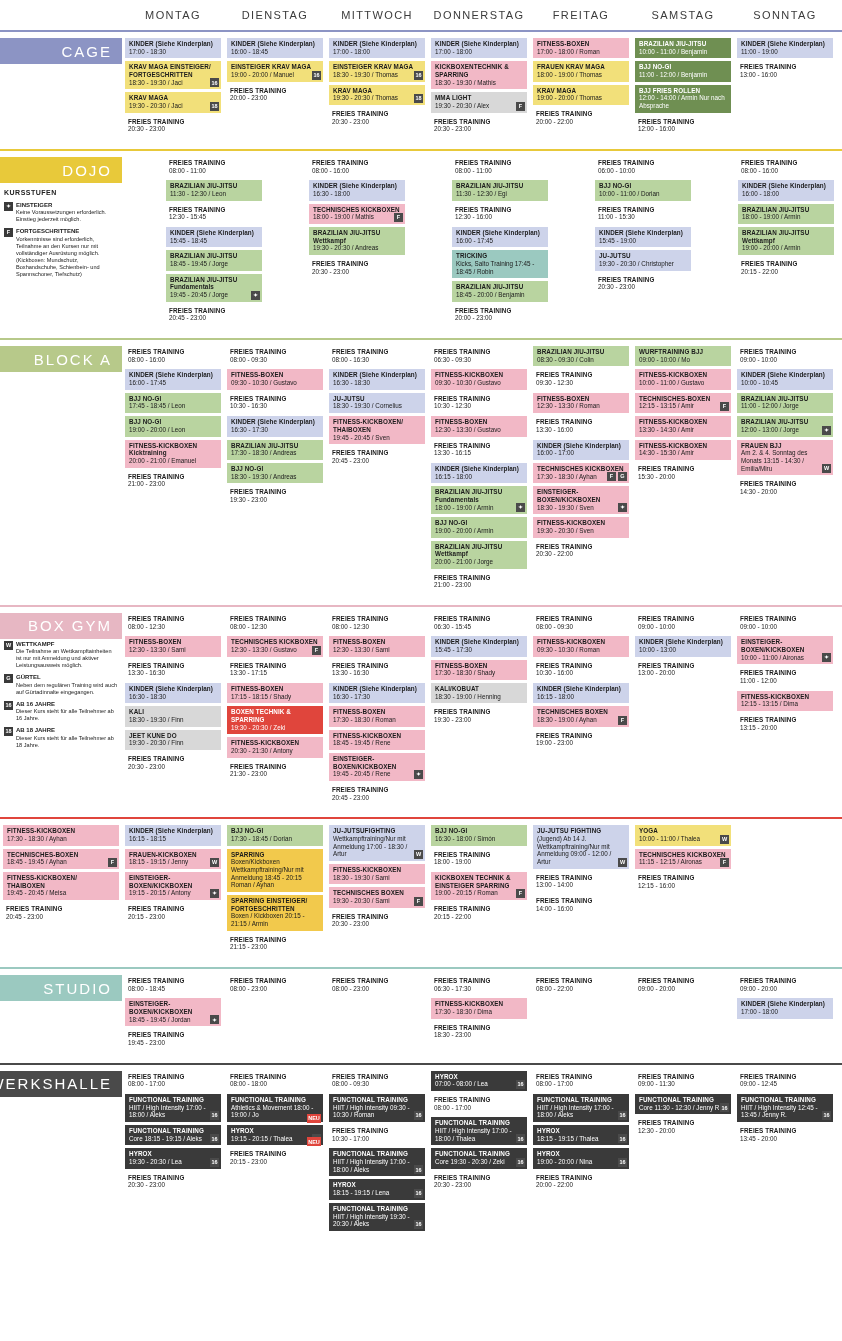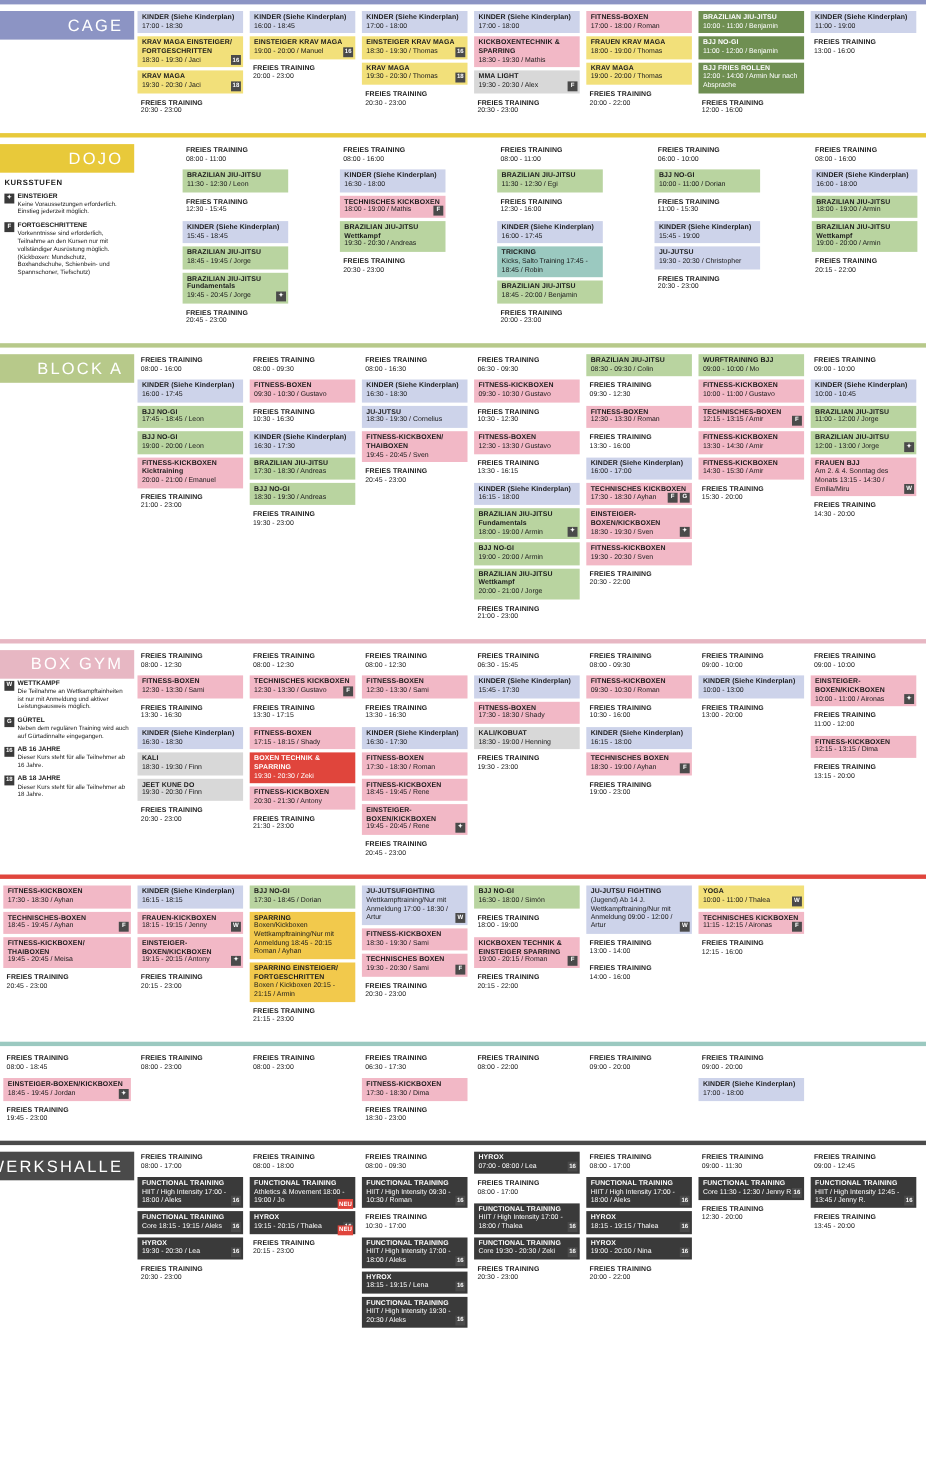--- a/index.html
+++ b/index.html
@@ -34,21 +34,21 @@
     height: 26px;
     display: flex;
     align-items: center;
     justify-content: flex-end;
     padding-right: 10px;
     color: #fff;
     font-size: 15px;
     letter-spacing: 2px;
   }
   .col { padding: 6px 3px 10px 3px; }
-  .sectionwrap { border-top: 4px solid #be185d; }
+  .sectionwrap { border-top: 2px solid #be185d; }
 
   .ev {
     margin-bottom: 3px;
     padding: 2px 4px 3px 4px;
     font-size: 6.3px;
     line-height: 1.22;
     color: #1a1a1a;
     position: relative;
     min-height: 17px;
   }
@@ -75,20 +75,30 @@
     font-size: 5.5px; display: flex; align-items: center; justify-content: center; font-weight: bold;
   }
   .legend b { font-size: 6px; }
 
   
 </style>
 </head>
 <body>
 
 <div class="page">
+  <div class="dayheader">
+    <div></div>
+    <div class="dh">MONTAG</div>
+    <div class="dh">DIENSTAG</div>
+    <div class="dh">MITTWOCH</div>
+    <div class="dh">DONNERSTAG</div>
+    <div class="dh">FREITAG</div>
+    <div class="dh">SAMSTAG</div>
+    <div class="dh">SONNTAG</div>
+  </div>
   <div id="sections">
       <div class="sectionwrap section" style="border-top-color: rgb(140, 148, 196);">
         <div class="secbar">
           <div class="bar" style="background: rgb(140, 148, 196);">CAGE</div>
         </div>
         <div class="col">
           <div class="ev" style="background: rgb(205, 211, 234);">
             <span class="t">KINDER (Siehe Kinderplan)</span>
             <span class="s">17:00 - 18:30</span>
           </div>
@@ -946,20 +956,23 @@
             <span class="s">11:15 - 12:15 / Aironas</span>
             <span class="badge" style="right: 2px;">F</span>
           </div>
           <div class="ev free" style="background: transparent;">
             <span class="t">FREIES TRAINING</span>
             <span class="s">12:15 - 16:00</span>
           </div>
         </div>
       </div>
       <div class="sectionwrap section" style="border-top-color: rgb(155, 201, 192);">
+        <div class="secbar">
+          <div class="bar" style="background: rgb(155, 201, 192);">STUDIO</div>
+        </div>
         <div class="col">
           <div class="ev free" style="background: transparent;">
             <span class="t">FREIES TRAINING</span>
             <span class="s">08:00 - 18:45</span>
           </div>
           <div class="ev" style="background: rgb(242, 184, 198);">
             <span class="t">EINSTEIGER-BOXEN/KICKBOXEN</span>
             <span class="s">18:45 - 19:45 / Jordan</span>
             <span class="badge" style="right: 2px;">✦</span>
           </div>

